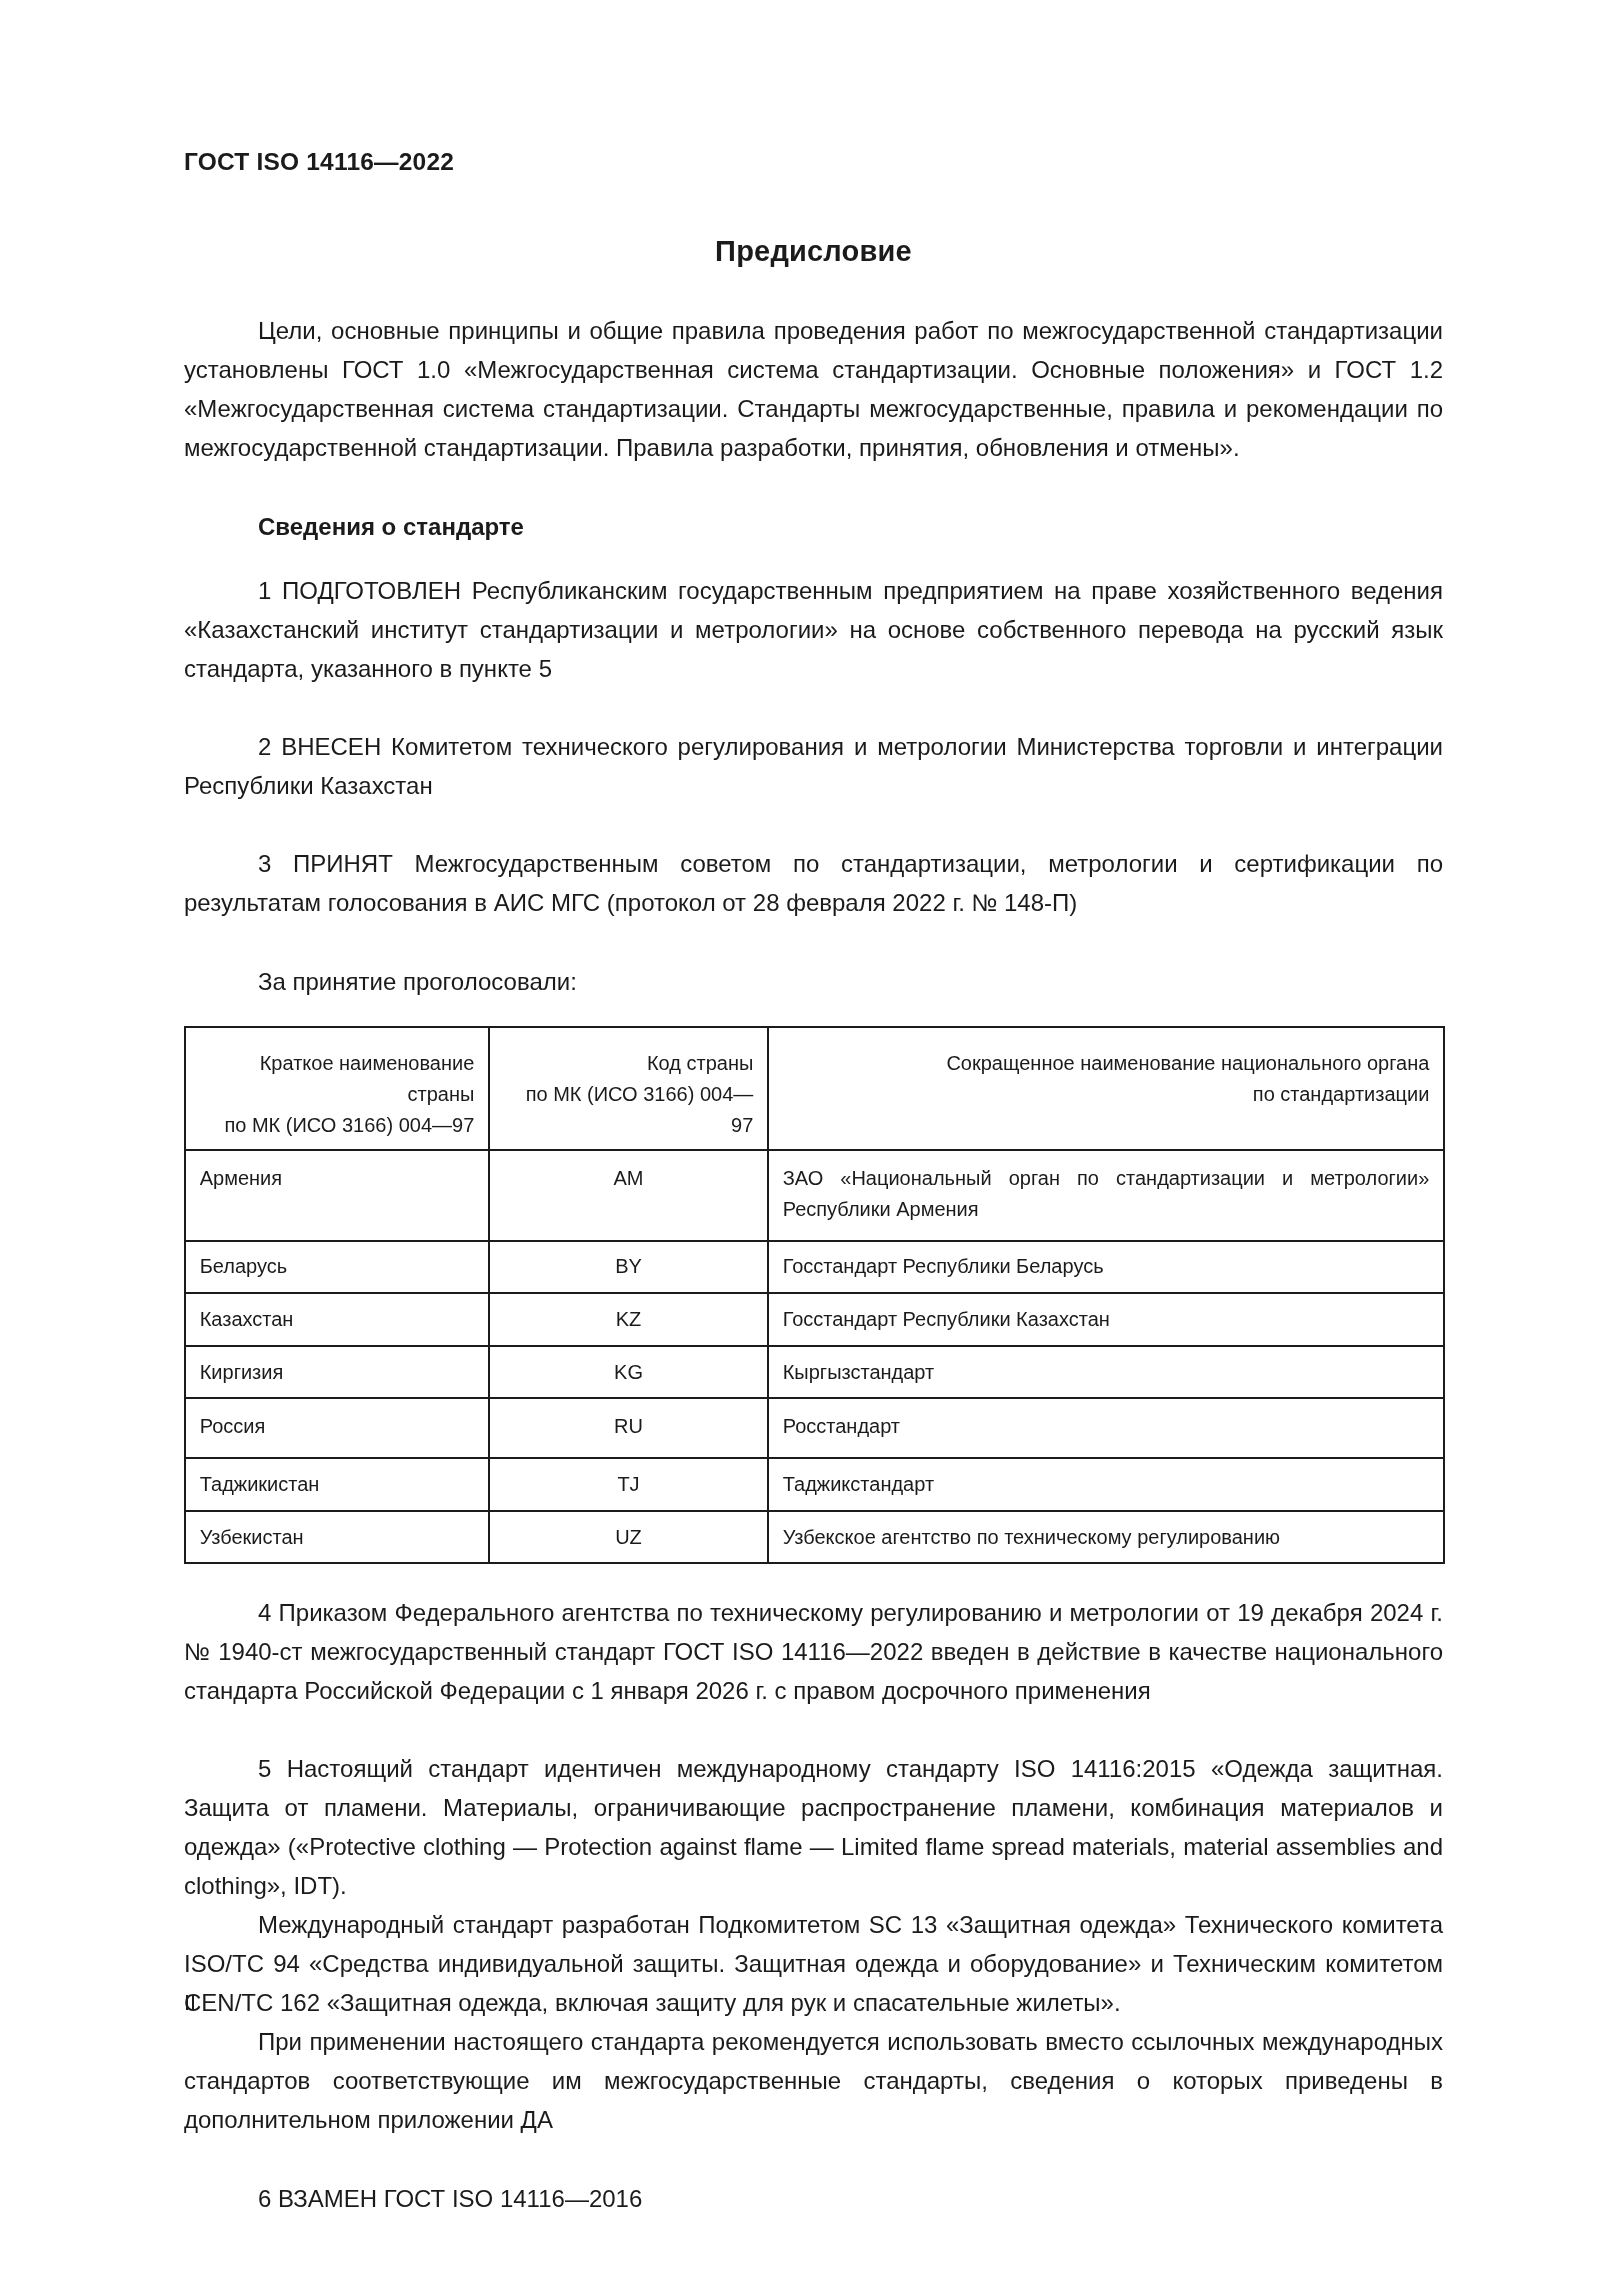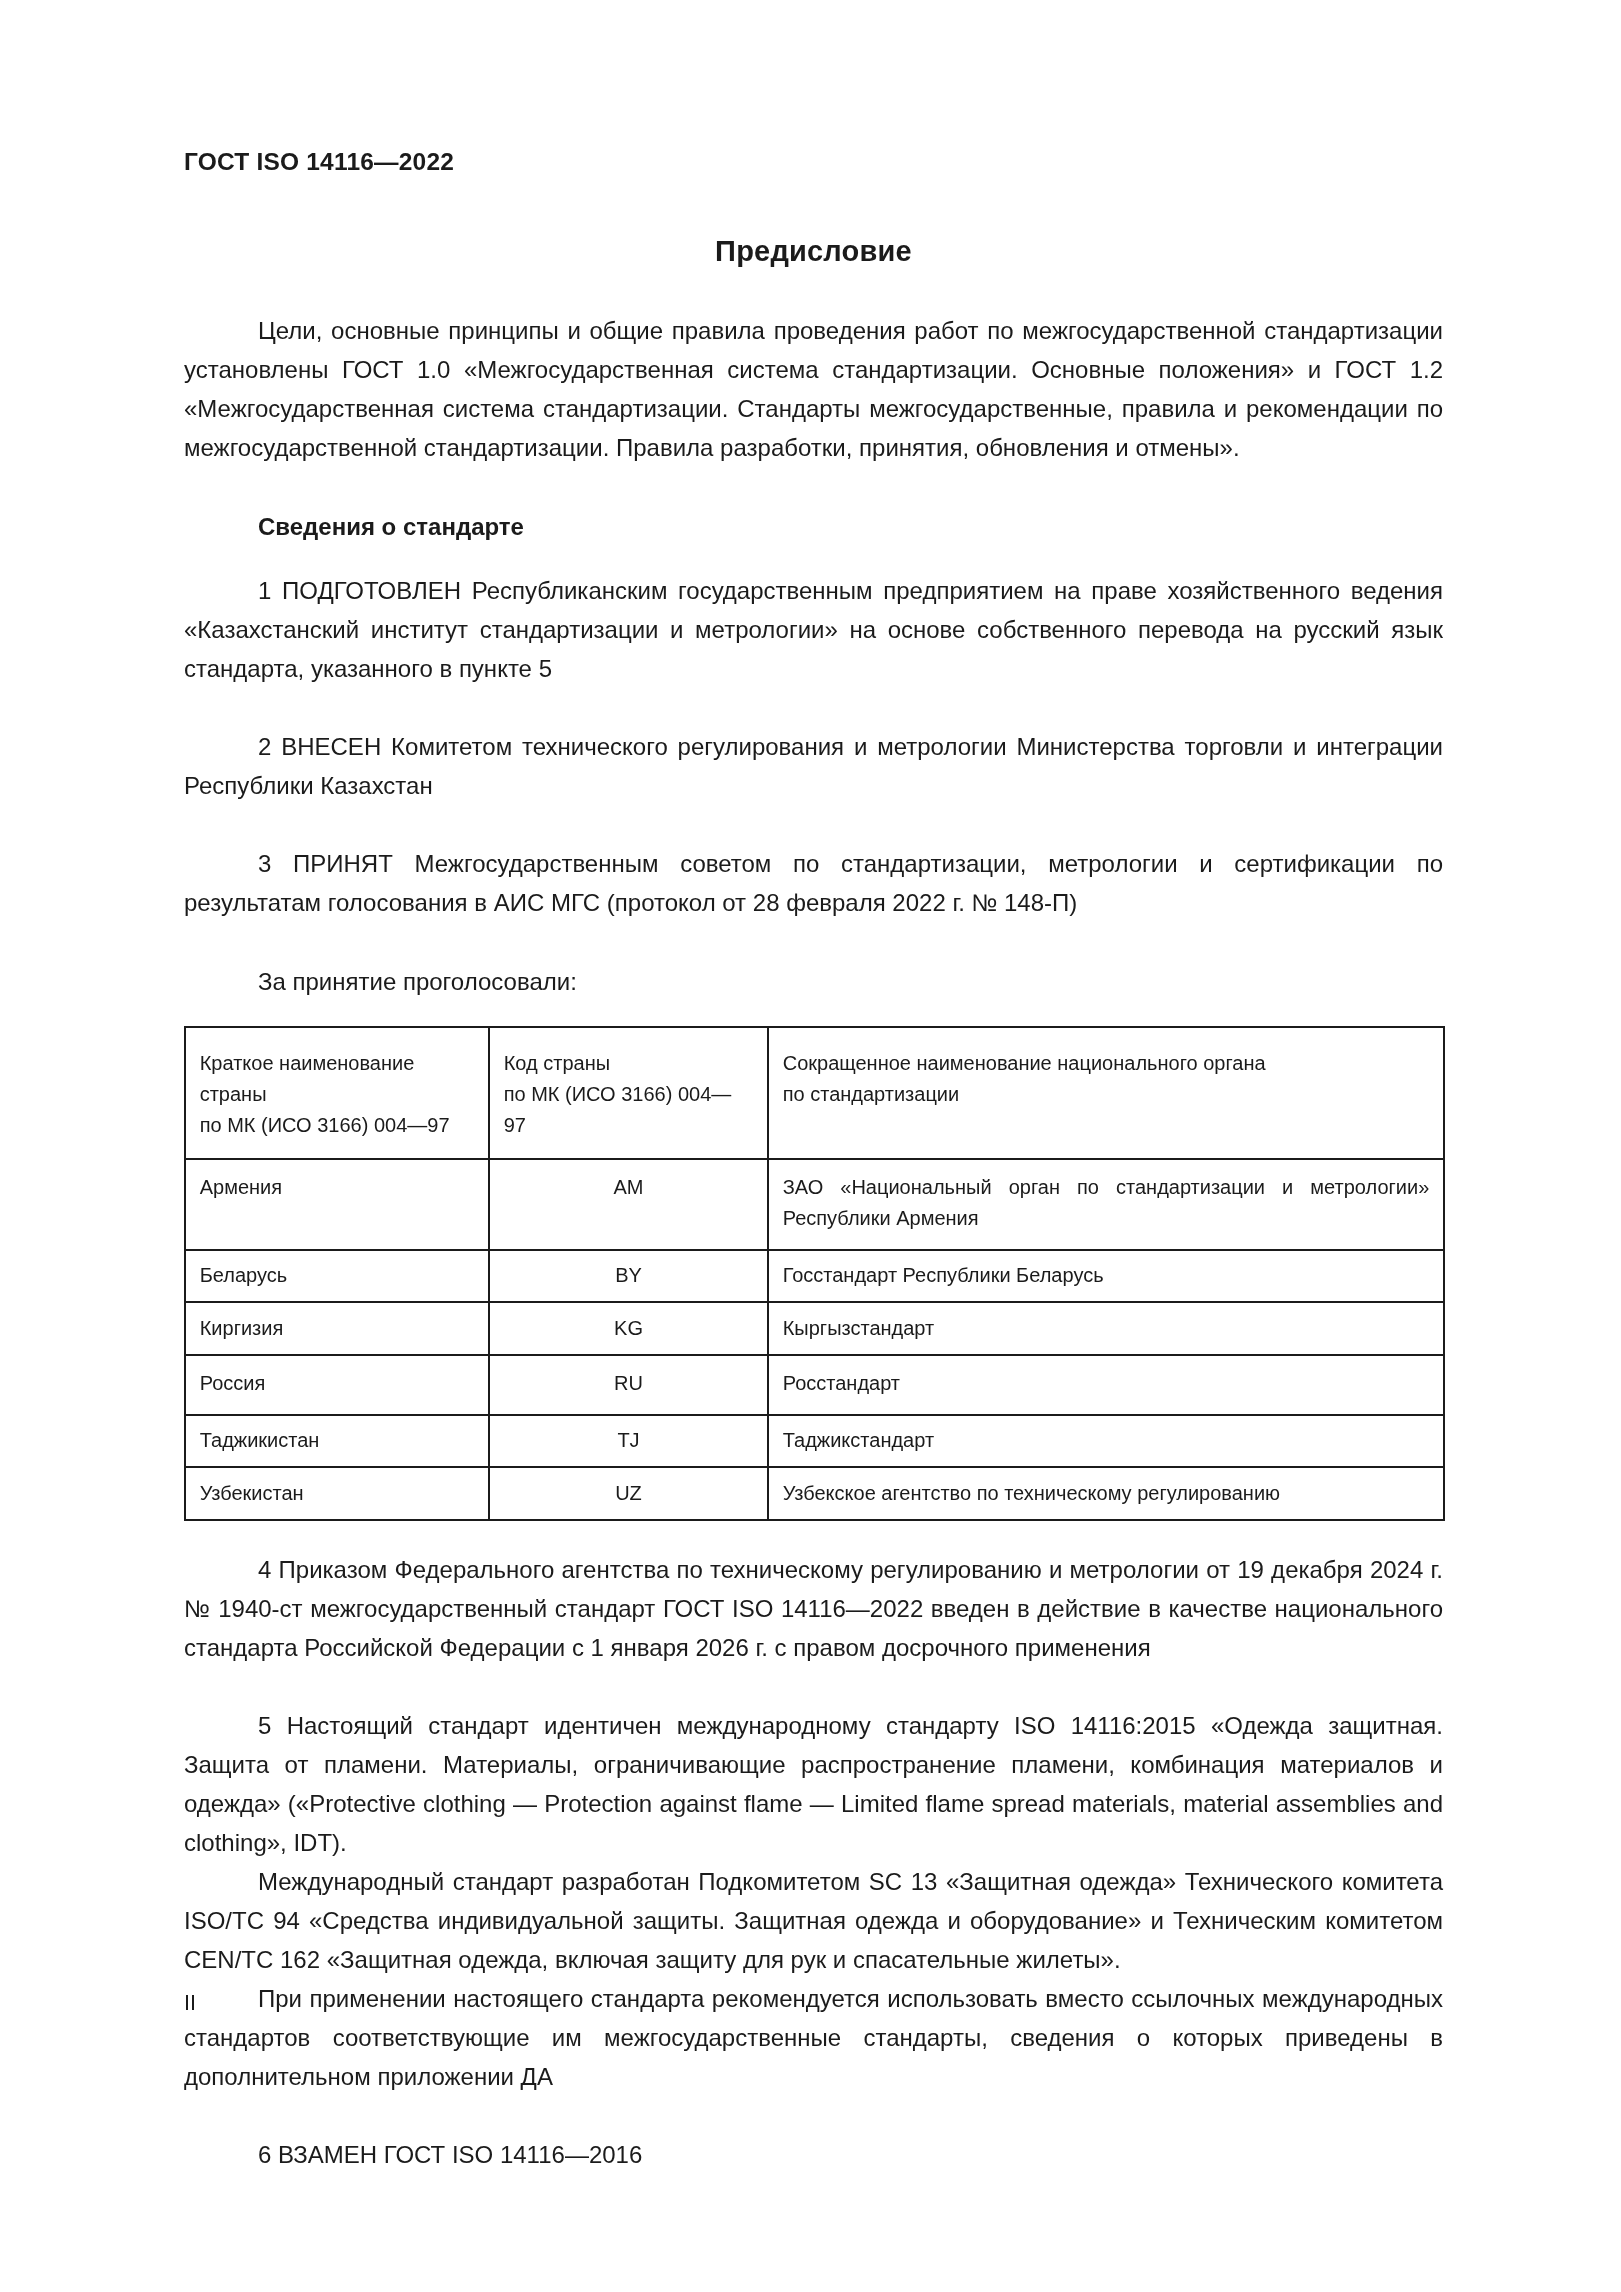--- a/index.html
+++ b/index.html
@@ -70,23 +70,23 @@
   table.countries td,
   table.countries th {
     border: 2px solid #1b1b1b;
     vertical-align: top;
     padding: 9.8px 13.7px;
     font-size: 20px;
     line-height: 31px;
     font-weight: normal;
   }
   table.countries thead th {
-    text-align: left;
+    text-align: right;
     padding-top: 19.6px;
-    padding-bottom: 17px;
+    padding-bottom: 8px;
   }
   table.countries thead th .hdr-line { display: block; }
   col.c1 { width: 304px; }
   col.c2 { width: 279px; }
   col.c3 { width: 676px; }
   td.code { text-align: center; }
   td.org  { text-align: justify; text-align-last: left; }
   td.name { text-align: left; }
   tr.row-tall td { padding-top: 11.8px; padding-bottom: 15px; }
 
@@ -156,20 +156,25 @@
           <td class="name">Армения</td>
           <td class="code">AM</td>
           <td class="org">ЗАО «Национальный орган по стандартизации и метрологии» Республики Армения</td>
         </tr>
         <tr>
           <td class="name">Беларусь</td>
           <td class="code">BY</td>
           <td class="org">Госстандарт Республики Беларусь</td>
         </tr>
         <tr>
+          <td class="name">Казахстан</td>
+          <td class="code">KZ</td>
+          <td class="org">Госстандарт Республики Казахстан</td>
+        </tr>
+        <tr>
           <td class="name">Киргизия</td>
           <td class="code">KG</td>
           <td class="org">Кыргызстандарт</td>
         </tr>
         <tr class="row-tall">
           <td class="name">Россия</td>
           <td class="code">RU</td>
           <td class="org">Росстандарт</td>
         </tr>
         <tr>

